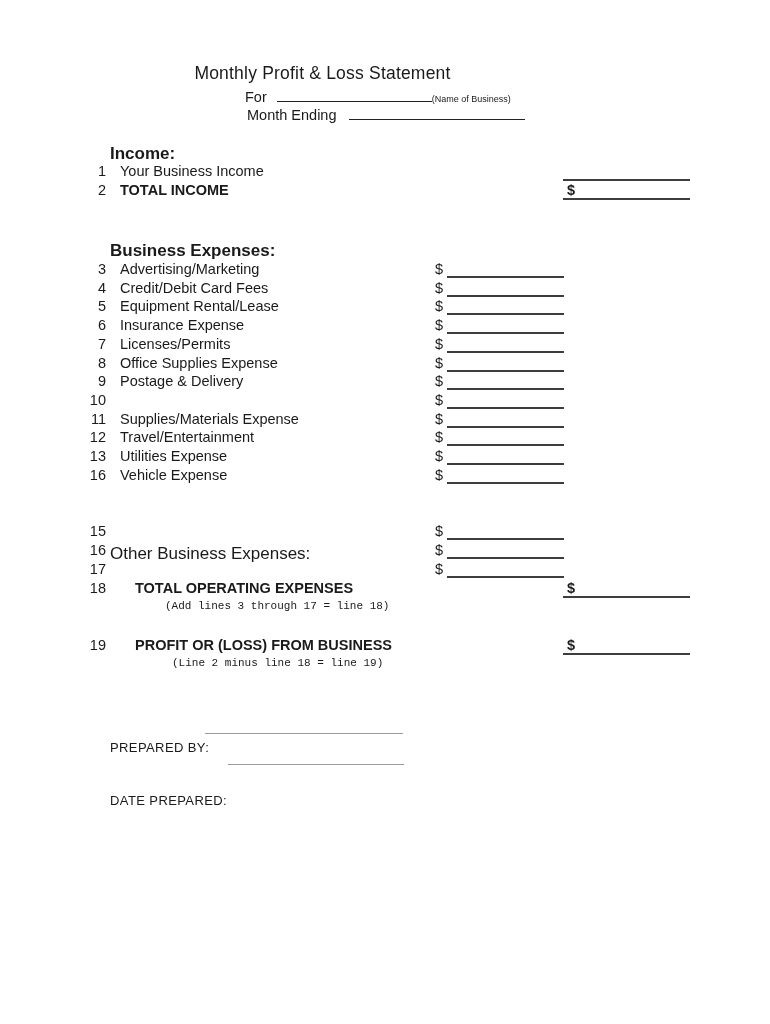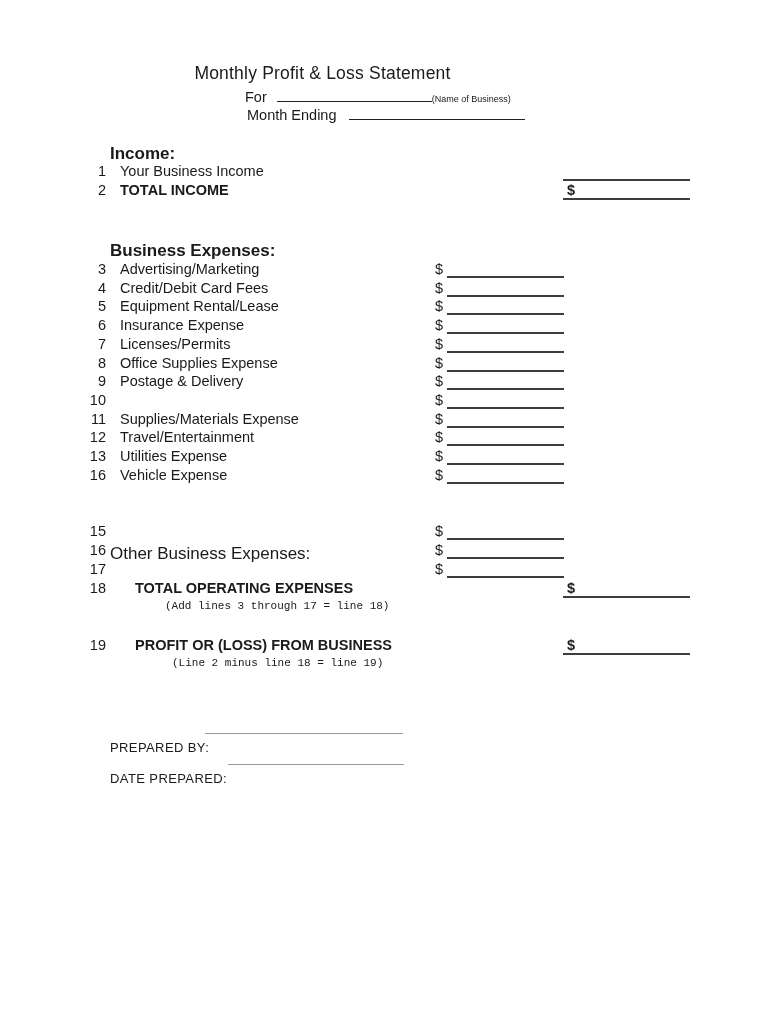--- a/index.html
+++ b/index.html
@@ -165,16 +165,16 @@
     <span class="num">19</span>
     <span class="label bold">PROFIT OR (LOSS) FROM BUSINESS</span>
     <span class="right-dollar">$</span>
     <span class="right-line"></span>
   </div>
   <div class="calc-note" style="top:657px; left:172px;">(Line 2 minus line 18 = line 19)</div>
 
   <div class="footer-label" style="top:720px;">PREPARED BY:</div>
   <div class="footer-line" style="top:733px; left:205px; width:198px;"></div>
 
-  <div class="footer-label" style="top:751px;">DATE PREPARED:</div>
+  <div class="footer-label" style="top:773px;">DATE PREPARED:</div>
   <div class="footer-line" style="top:764px; left:228px; width:176px;"></div>
 
 </div>
 
 </body></html>

